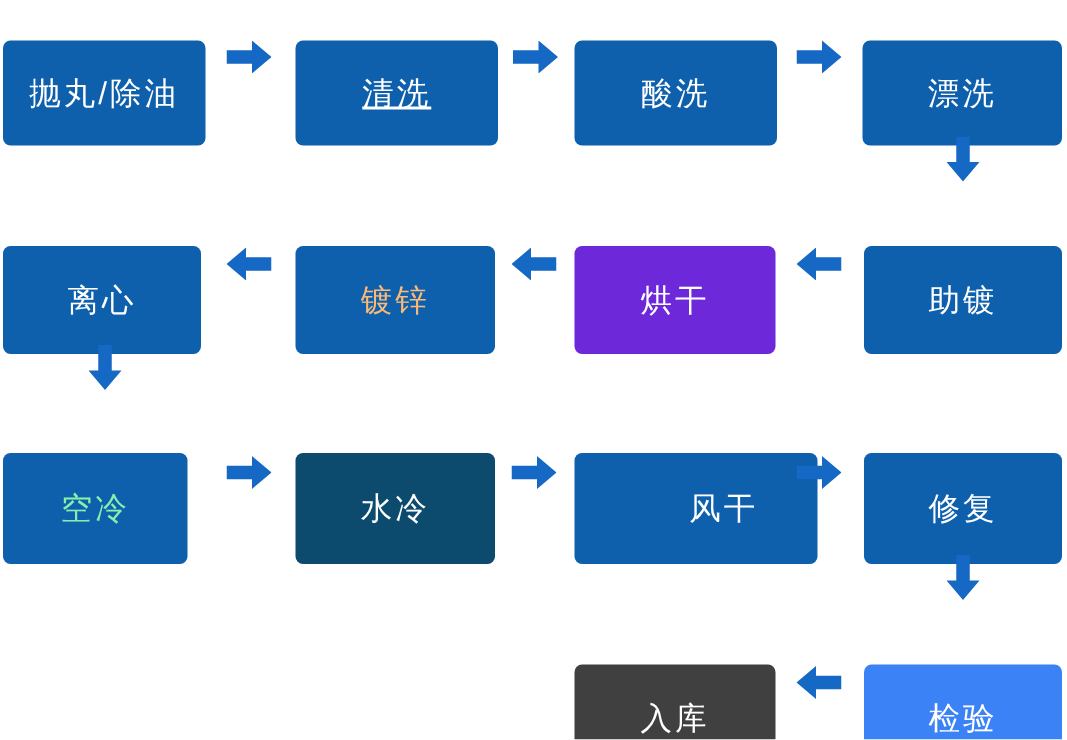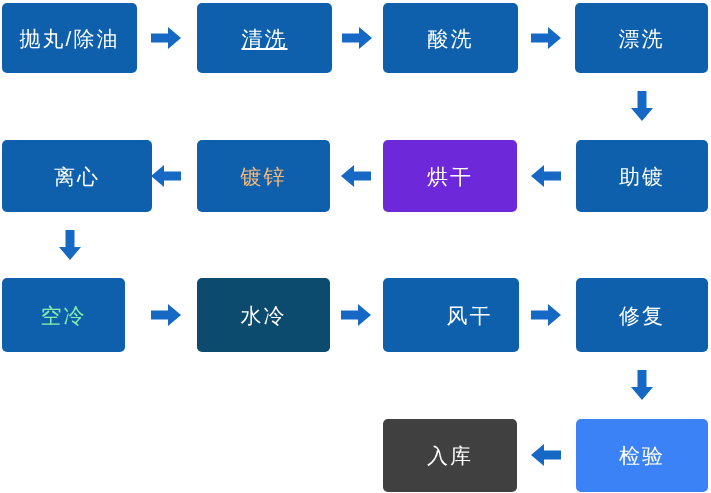--- a/index.html
+++ b/index.html
@@ -21,20 +21,21 @@
     display: flex;
     align-items: center;
     justify-content: center;
     color: #ffffff;
     font-size: 21px;
     font-weight: 500;
     letter-spacing: 2px;
     line-height: 1;
     box-sizing: border-box;
     user-select: none;
+    margin-top: 24px;
   }
   .arrow {
     position: absolute;
     width: 30px;
     height: 22px;
   }
   .arrow svg {
     display: block;
     width: 30px;
     height: 22px;
@@ -47,24 +48,24 @@
 <body>
 
 <div class="diagram" style="width: 711px; height: 493px; background: rgb(255, 255, 255);">
     <div class="node" style="left: 2px; top: 3px; width: 135px; height: 70px; background: rgb(14, 96, 173); color: rgb(255, 255, 255);">抛丸/除油</div>
     <div class="node" style="left: 197px; top: 3px; width: 135px; height: 70px; background: rgb(14, 96, 173); color: rgb(255, 255, 255); text-decoration: underline;">清洗</div>
     <div class="node" style="left: 575px; top: 3px; width: 133px; height: 70px; background: rgb(14, 96, 173); color: rgb(255, 255, 255);">漂洗</div>
     <div class="node" style="left: 383px; top: 3px; width: 135px; height: 70px; background: rgb(14, 96, 173); color: rgb(255, 255, 255);">酸洗</div>
     <div class="node" style="left: 576px; top: 140px; width: 132px; height: 72px; background: rgb(14, 96, 173); color: rgb(255, 255, 255);">助镀</div>
     <div class="node" style="left: 383px; top: 140px; width: 134px; height: 72px; background: #6d28d9; color: rgb(255, 255, 255);">烘干</div>
     <div class="node" style="left: 197px; top: 140px; width: 133px; height: 72px; background: rgb(14, 96, 173); color: #fdba74;">镀锌</div>
-    <div class="node" style="left: 2px; top: 140px; width: 150px; height: 72px; background: rgb(14, 96, 173); color: rgb(255, 255, 255);">离心</div>
+    <div class="node" style="left: 2px; top: 140px; width: 132px; height: 72px; background: rgb(14, 96, 173); color: rgb(255, 255, 255);">离心</div>
     <div class="node" style="left: 2px; top: 278px; width: 123px; height: 74px; background: rgb(14, 96, 173); color: #86efac;">空冷</div>
     <div class="node" style="left: 197px; top: 278px; width: 133px; height: 74px; background: #0c4a6e; color: rgb(255, 255, 255);">水冷</div>
-    <div class="node" style="left: 383px; top: 278px; width: 136px; height: 74px; background: rgb(14, 96, 173); color: rgb(255, 255, 255); padding-left: 37px;">风干</div>
+    <div class="node" style="left: 383px; top: 278px; width: 162px; height: 74px; background: rgb(14, 96, 173); color: rgb(255, 255, 255); padding-left: 37px;">风干</div>
     <div class="node" style="left: 576px; top: 278px; width: 132px; height: 74px; background: rgb(14, 96, 173); color: rgb(255, 255, 255);">修复</div>
     <div class="node" style="left: 576px; top: 419px; width: 132px; height: 73px; background: #3b82f6; color: rgb(255, 255, 255);">检验</div>
     <div class="node" style="left: 383px; top: 419px; width: 134px; height: 73px; background: #404040; color: rgb(255, 255, 255);">入库</div>
     <div class="arrow right" style="left: 151px; top: 27px;">
       <svg viewBox="0 0 30 22">
         <polygon points="0,6.5 17,6.5 17,0 30,11 17,22 17,15.5 0,15.5" fill="#1568c4"></polygon>
       </svg>
     </div>
     <div class="arrow right" style="left: 342px; top: 27px;">
       <svg viewBox="0 0 30 22">

